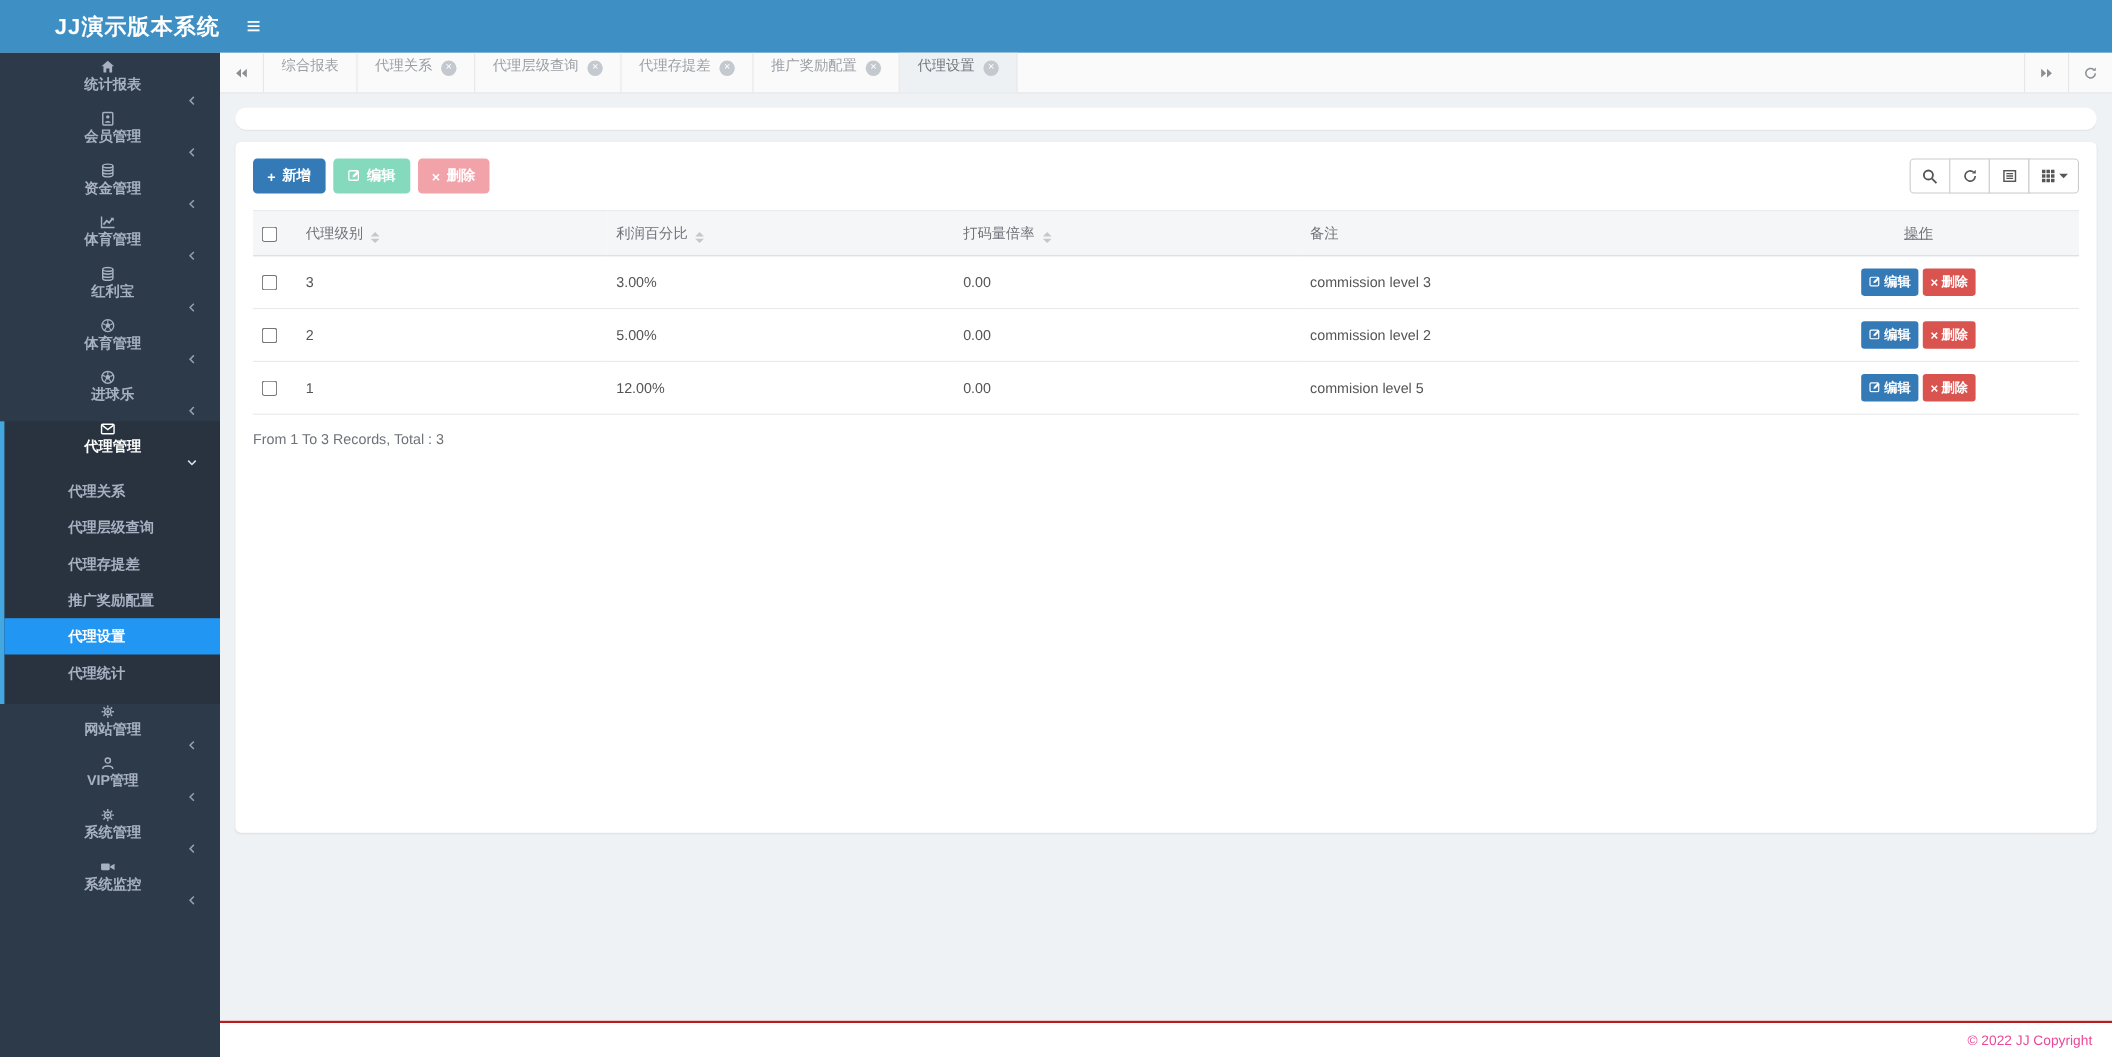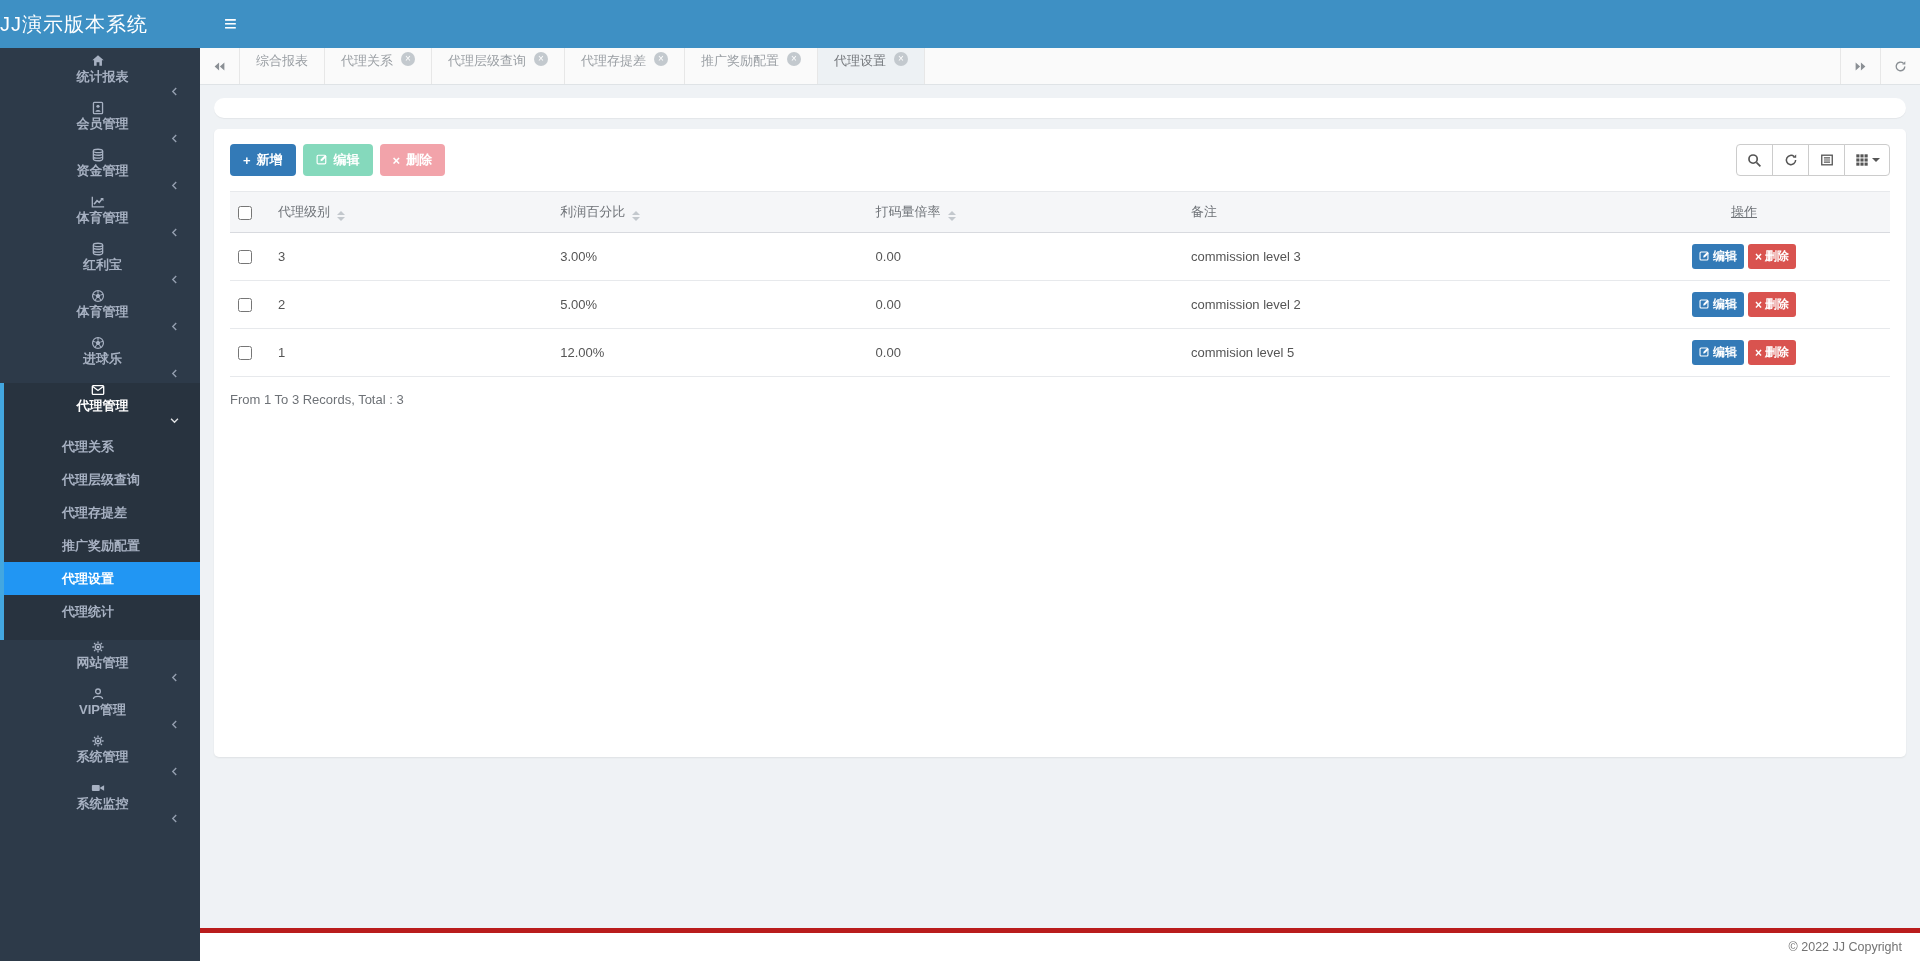--- a/index.html
+++ b/index.html
@@ -1,21 +1,21 @@
 <!DOCTYPE html>
 <html><head>
 <meta charset="utf-8">
 <style>
   html,body{margin:0;padding:0;background:#eff2f5;}
   *{box-sizing:border-box;font-family:"Liberation Sans","DejaVu Sans",sans-serif;}
   .app{width:1920px;height:961px;display:grid;grid-template-rows:48px 1fr;grid-template-columns:200px 1fr;overflow:hidden;background:#eff2f5;}
 
   
   .navbar{grid-column:1/3;background:#3e90c4;color:#fff;display:flex;align-items:center;}
-  .brand{width:200px;flex:0 0 200px;text-align:left;font-size:20px;font-weight:normal;letter-spacing:1px;}
+  .brand{width:200px;flex:0 0 200px;text-align:right;font-size:20px;font-weight:bold;letter-spacing:1px;}
   .hamburger{font-size:22px;padding:0 24px;cursor:pointer;line-height:48px;}
   .nav-right{margin-left:auto;display:flex;align-items:center;gap:38px;padding-right:26px;font-size:13.5px;font-weight:bold;}
   .nav-item{display:inline-flex;align-items:center;gap:6px;white-space:nowrap;cursor:default;}
   .nav-item svg{display:block;}
 
   
   .sidebar{grid-row:2;background:#2d3a49;color:#a7b1c2;padding-top:6px;overflow:hidden;font-size:13px;}
   .s-item{height:47px;display:flex;align-items:center;padding:0 20px 0 25px;font-weight:bold;cursor:pointer;position:relative;flex-direction:column;}
   .s-item .s-icon{width:16px;margin-right:9px;display:inline-flex;justify-content:center;}
   .s-item .s-chev{margin-left:auto;display:inline-flex;opacity:.85;}
@@ -28,21 +28,21 @@
 
   
   .main{grid-row:2;grid-column:2;display:flex;flex-direction:column;min-width:0;}
 
   
   .tabbar{height:37px;background:#fafafa;border-bottom:1px solid #dfe3e6;display:flex;align-items:stretch;font-size:13px;color:#9a9fa4;}
   .tab-nav{width:40px;display:flex;align-items:center;justify-content:center;border-right:1px solid #e7e7e7;color:#8a8f94;cursor:pointer;}
   .tab-nav.bleft{border-right:1px solid #e7e7e7;}
   .tab-nav.bright{border-left:1px solid #e7e7e7;border-right:none;}
   .tabs{display:flex;align-items:stretch;flex:1;min-width:0;}
-  .tab{display:flex;align-items:flex-start;padding:4px 16px;border-right:1px solid #e7e7e7;cursor:pointer;white-space:nowrap;}
+  .tab{display:flex;align-items:flex-end;padding:15px 16px;border-right:1px solid #e7e7e7;cursor:pointer;white-space:nowrap;}
   .tab.active{background:#edf1f4;color:#75797d;}
   .tclose{width:14px;height:14px;border-radius:50%;background:#c3c9ce;color:#fff;font-size:10px;line-height:14px;text-align:center;margin-left:8px;display:inline-block;}
 
   
   .content{flex:1;padding:13px 14px;overflow:hidden;}
   .strip{height:20px;background:#fff;border-radius:10px;box-shadow:0 1px 1px rgba(0,0,0,.05);margin-bottom:11px;}
   .panel{background:#fff;border-radius:5px;box-shadow:0 1px 2px rgba(0,0,0,.07);padding:15px 16px;min-height:628px;}
 
   
   .toolbar{display:flex;align-items:center;margin-bottom:13px;}
@@ -66,21 +66,21 @@
   .sort i{display:block;width:0;height:0;border-left:4px solid transparent;border-right:4px solid transparent;}
   .sort .up{border-bottom:4px solid #c3c8cd;}
   .sort .dn{border-top:4px solid #c3c8cd;}
   input[type=checkbox]{width:14px;height:14px;margin:0;vertical-align:middle;}
   .rbtn{border:none;border-radius:3px;color:#fff;font-size:12px;padding:4px 7px;display:inline-flex;align-items:center;gap:3px;cursor:pointer;font-weight:bold;}
   .rbtn.edit{background:#337ab7;}
   .rbtn.del{background:#d9534f;margin-left:4px;}
   .summary{margin-top:15px;color:#6e7277;font-size:13px;}
 
   
-  .footer{height:33px;background:#fff;border-top:5px solid #b91c1c;display:flex;align-items:center;justify-content:flex-end;padding-right:18px;color:#737373;font-size:12.5px;}
+  .footer{height:33px;background:#fff;border-top:2px solid #b91c1c;display:flex;align-items:center;justify-content:flex-end;padding-right:18px;color:#ec4899;font-size:12.5px;}
 </style>
 </head>
 <body>
 
 <div class="app">
 
   <header class="navbar">
     <div class="brand">JJ演示版本系统</div>
     <span class="hamburger">≡</span>
   </header>

